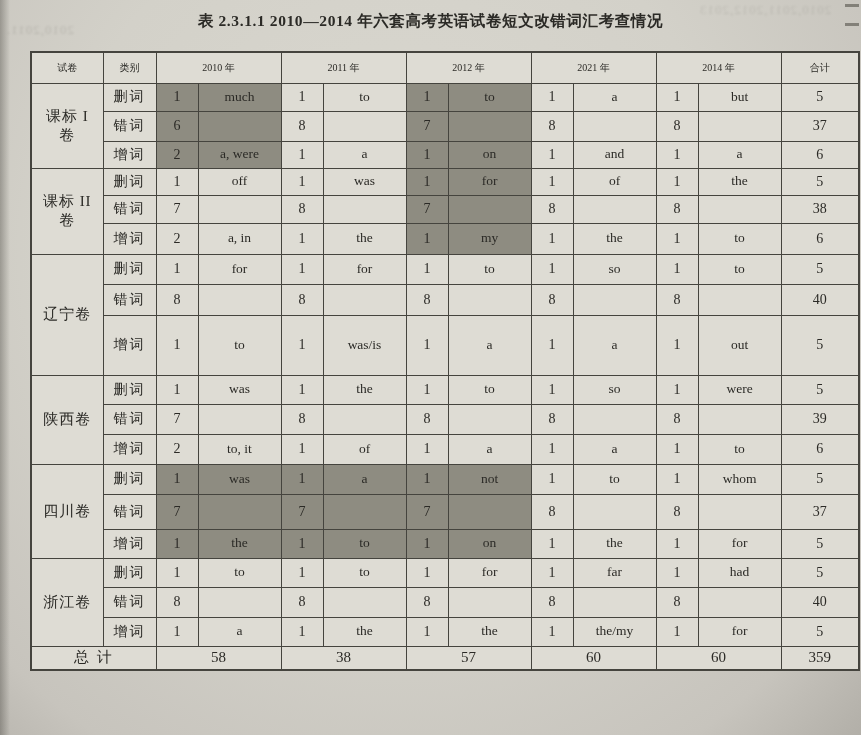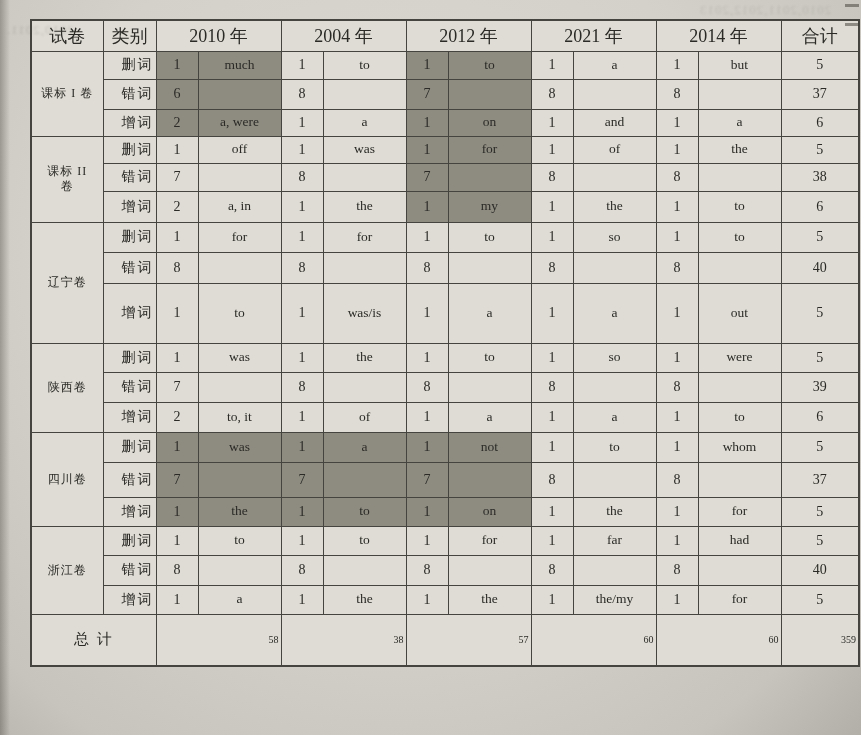--- a/index.html
+++ b/index.html
@@ -55,42 +55,43 @@
     background:var(--cellbg);
     text-align:center;
     vertical-align:middle;
     padding:0 2px;
     font-weight:normal;
     font-size:14px;
     line-height:1.25;
     overflow:hidden;
   }
   .grid thead tr{height:31px;}
-  .grid th{font-size:18px;}
+  .grid th{font-size:10px;}
   td.shade{background:var(--shade);}
-  td.paper{font-size:12px;padding:0 9px;letter-spacing:1px;}
-  td.cat{letter-spacing:2px;text-align:right;}
+  td.paper{font-size:15px;padding:0 9px;letter-spacing:1px;}
+  td.cat{letter-spacing:2px;}
   td.word{font-size:13.5px;}
   td.gtlabel{font-size:15px;letter-spacing:2px;}
-  td.gtval{font-size:10px;text-align:right;}
+  td.gtval{font-size:15px;}
   .footnote{
     margin:15px 0 0 45px;
     font-size:14.2px;
     letter-spacing:.2px;
   }
 </style>
 </head>
 <body>
 
 <div class="page">
 
   <div class="ghost ghost-tl">2010,2011.</div>
   <div class="ghost ghost-tr">2010,2011,2012,2013</div>
   <div class="edge-mark"></div>
 
+  <div class="title">表 2.3.1.1  2010—2014 年六套高考英语试卷短文改错词汇考查情况</div>
 
   <table class="grid">
     <colgroup>
       <col style="width:72px">
         <col style="width:53px">
       <col style="width:42px">
         <col style="width:83px">
       <col style="width:42px">
         <col style="width:83px">
       <col style="width:42px">
@@ -99,21 +100,21 @@
         <col style="width:83px">
       <col style="width:42px">
         <col style="width:83px">
       <col style="width:78px">
     </colgroup>
     <thead>
       <tr>
         <th>试卷</th>
         <th>类别</th>
         <th colspan="2">2010 年</th>
-        <th colspan="2">2004 年</th>
+        <th colspan="2">2011 年</th>
         <th colspan="2">2012 年</th>
         <th colspan="2">2021 年</th>
         <th colspan="2">2014 年</th>
         <th>合计</th>
       </tr>
     </thead>
     <tbody id="tbody">
         <tr style="height: 28px;">
           <td class="paper" rowspan="3">课标 I 卷</td>
           <td class="cat">删词</td>
@@ -365,21 +366,21 @@
           <td class="num">1</td>
           <td class="word">the</td>
           <td class="num">1</td>
           <td class="word">the</td>
           <td class="num">1</td>
           <td class="word">the/my</td>
           <td class="num">1</td>
           <td class="word">for</td>
           <td class="rowtotal">5</td>
         </tr>
-        <tr style="height: 52px;">
+        <tr style="height: 24px;">
           <td class="gtlabel" colspan="2">总 计</td>
           <td class="gtval" colspan="2">58</td>
           <td class="gtval" colspan="2">38</td>
           <td class="gtval" colspan="2">57</td>
           <td class="gtval" colspan="2">60</td>
           <td class="gtval" colspan="2">60</td>
           <td class="gtval">359</td>
         </tr>
       </tbody>
   </table>

